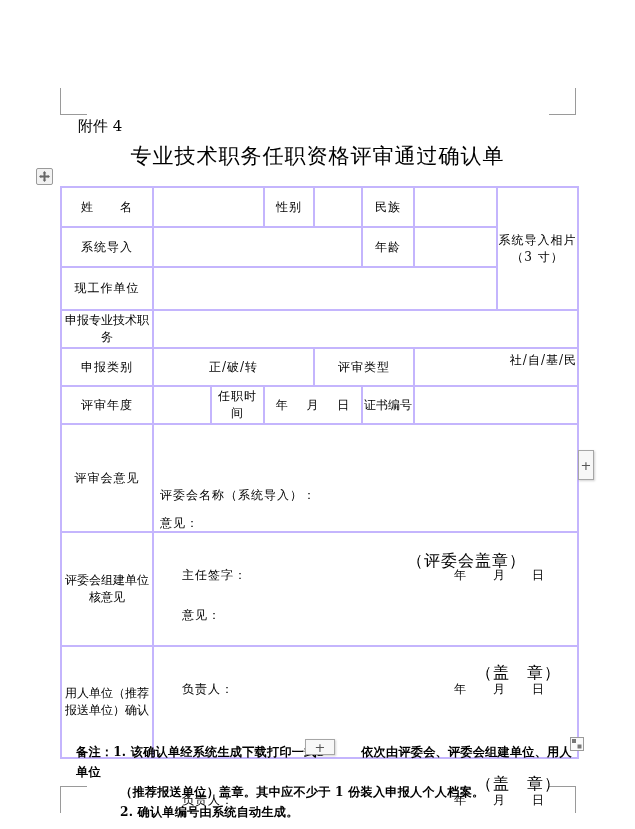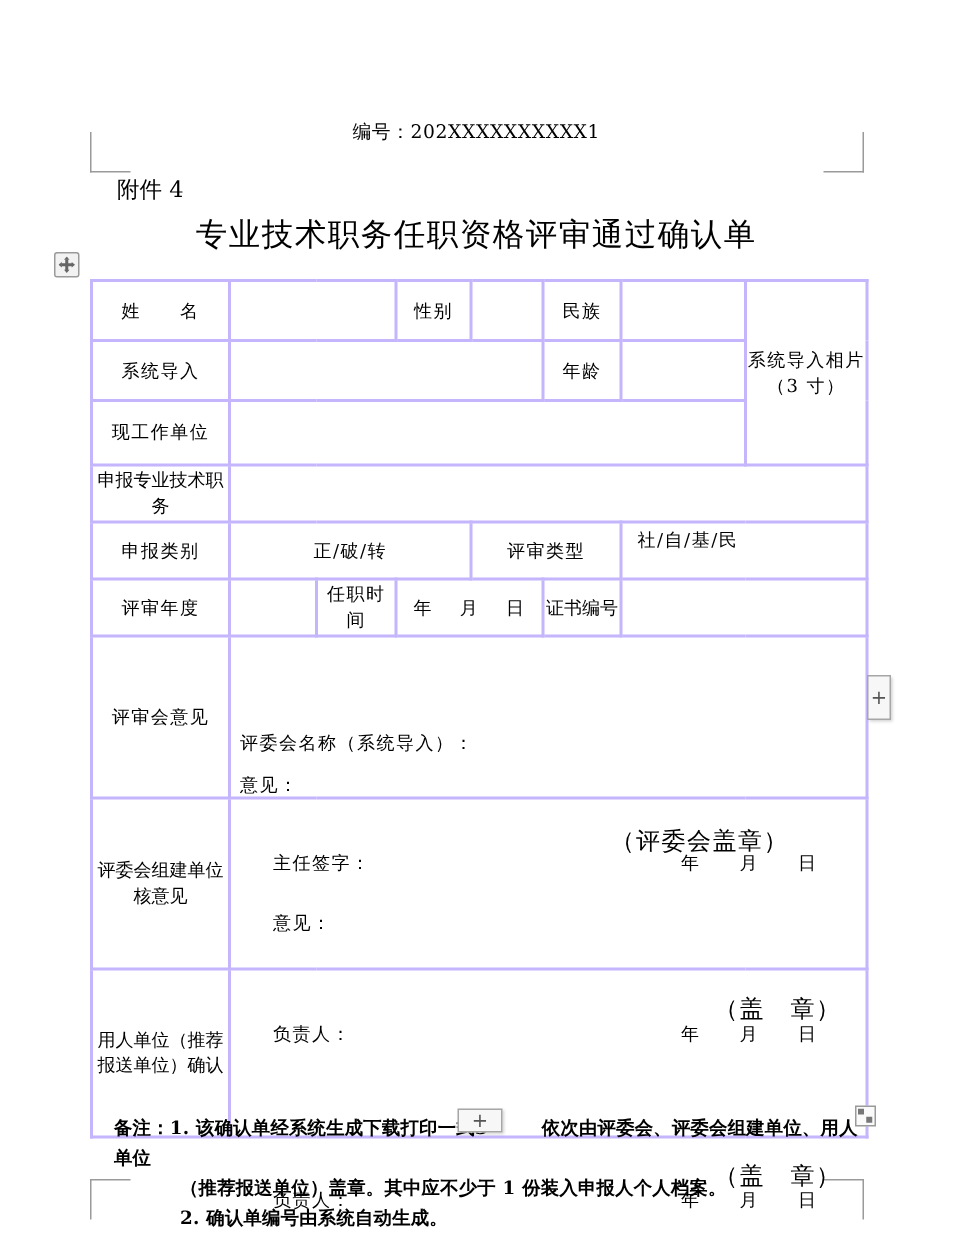--- a/index.html
+++ b/index.html
@@ -97,21 +97,20 @@
 </head>
 <body>
 
 <div class="page">
 
   <div class="cmark tl"></div>
   <div class="cmark tr"></div>
   <div class="cmark bl"></div>
   <div class="cmark br"></div>
 
-  <div class="doc-no">编号：202XXXXXXXXXX1</div>
   <div class="attach">附件 4</div>
   <div class="title">专业技术职务任职资格评审通过确认单</div>
 
   <table class="form">
     <colgroup>
       <col style="width:92px">
       <col style="width:58px">
       <col style="width:53px">
       <col style="width:50px">
       <col style="width:48px">
@@ -149,21 +148,21 @@
 
     <tr>
       <td class="lbl2" style="height:36px;letter-spacing:0">申报专业技术职务</td>
       <td colspan="8"></td>
     </tr>
 
     <tr>
       <td class="lbl2" style="height:36px">申报类别</td>
       <td colspan="3">正/破/转</td>
       <td colspan="2">评审类型</td>
-      <td colspan="3" style="vertical-align:top;padding-top:3px;padding-left:10px;text-align:left">社/自/基/民</td>
+      <td colspan="3" style="vertical-align:top;padding-top:3px;padding-left:10px;text-align:right">社/自/基/民</td>
     </tr>
 
     <tr>
       <td class="lbl2" style="height:36px">评审年度</td>
       <td></td>
       <td>任职时间</td>
       <td colspan="2">年　 月　 日</td>
       <td style="letter-spacing:0">证书编号</td>
       <td colspan="3"></td>
     </tr>

